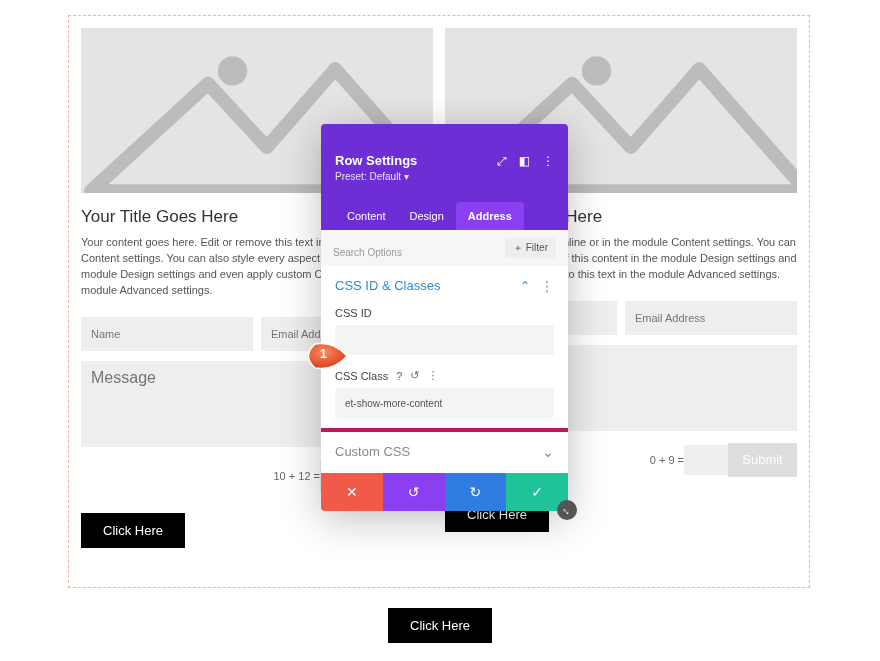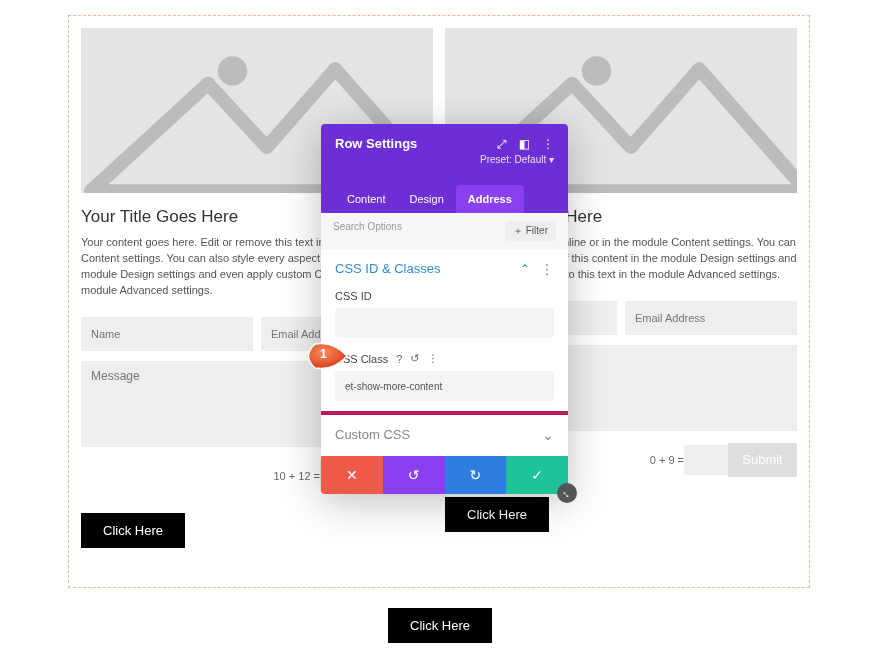--- a/index.html
+++ b/index.html
@@ -25,21 +25,21 @@
   .title { font-size: 17px; color: #333; margin-top: 14px; font-weight: 500; }
   .body  { font-size: 11px; color: #555; line-height: 1.45; margin-top: 8px; }
 
   .form-row { display: flex; gap: 8px; margin-top: 18px; }
   .field {
     flex: 1; height: 34px; background: #eee; border: none;
     font-size: 11px; color: #666; padding: 0 10px;
   }
   .message {
     width: 100%; height: 86px; background: #eee; border: none;
-    font-size: 12px; color: #666; padding: 8px 10px; margin-top: 10px;
+    font-size: 16px; color: #666; padding: 8px 10px; margin-top: 10px;
     resize: none;
   }
   .submit-row { display: flex; justify-content: flex-end; align-items: center; margin-top: 12px; }
   .cap-q { font-size: 11px; color: #666; }
   .cap-ans { width: 44px; height: 30px; background: #eee; border: none; }
   .submit-btn {
     width: 69px; height: 34px; border: none; background: #ddd;
     color: #fff; font-size: 13px; font-weight: 500; cursor: pointer;
   }
 
@@ -59,34 +59,34 @@
   .modal {
     position: absolute; left: 321px; top: 124px; width: 247px;
     background: #fff; border-radius: 4px;
     box-shadow: 0 8px 40px rgba(0,0,0,.25);
     overflow: visible;
   }
   .m-head {
     background: #6d2fd5; color: #fff; padding: 12px 14px 0;
     border-radius: 4px 4px 0 0;
   }
-  .m-head-top { display: flex; align-items: flex-end; justify-content: space-between; }
+  .m-head-top { display: flex; align-items: flex-end; justify-content: space-between; margin-top: 17px; }
   .m-title { font-size: 13px; font-weight: 700; }
   .m-head-icons { display: flex; gap: 12px; font-size: 12px; }
   .m-head-icons span { cursor: pointer; }
-  .m-preset { font-size: 10px; opacity: .85; margin-top: 3px; text-align: right; }
+  .m-preset { font-size: 10px; opacity: .85; margin-top: 3px; }
   .m-tabs { display: flex; margin-top: 20px; }
   .m-tab {
     flex: none; font-size: 11px; padding: 8px 12px;
     color: #fff; cursor: pointer;
   }
   .m-tab.active { background: #8a3ff0; border-radius: 4px 4px 0 0; font-weight: 600; }
 
   .m-search {
-    display: flex; align-items: flex-start; justify-content: space-between;
+    display: flex; align-items: flex-end; justify-content: space-between;
     background: #f6f6f6; padding: 8px 12px; font-size: 10px; color: #999;
   }
   .m-filter {
     background: #eee; border-radius: 3px; padding: 3px 8px;
     font-size: 10px; color: #555; cursor: pointer;
   }
 
   .m-body { padding: 12px 14px 10px; }
   .m-body2 { padding: 12px 14px 14px; border-top: 4px solid #be185d; }
   .m-sec-head { display: flex; align-items: center; justify-content: space-between; }

